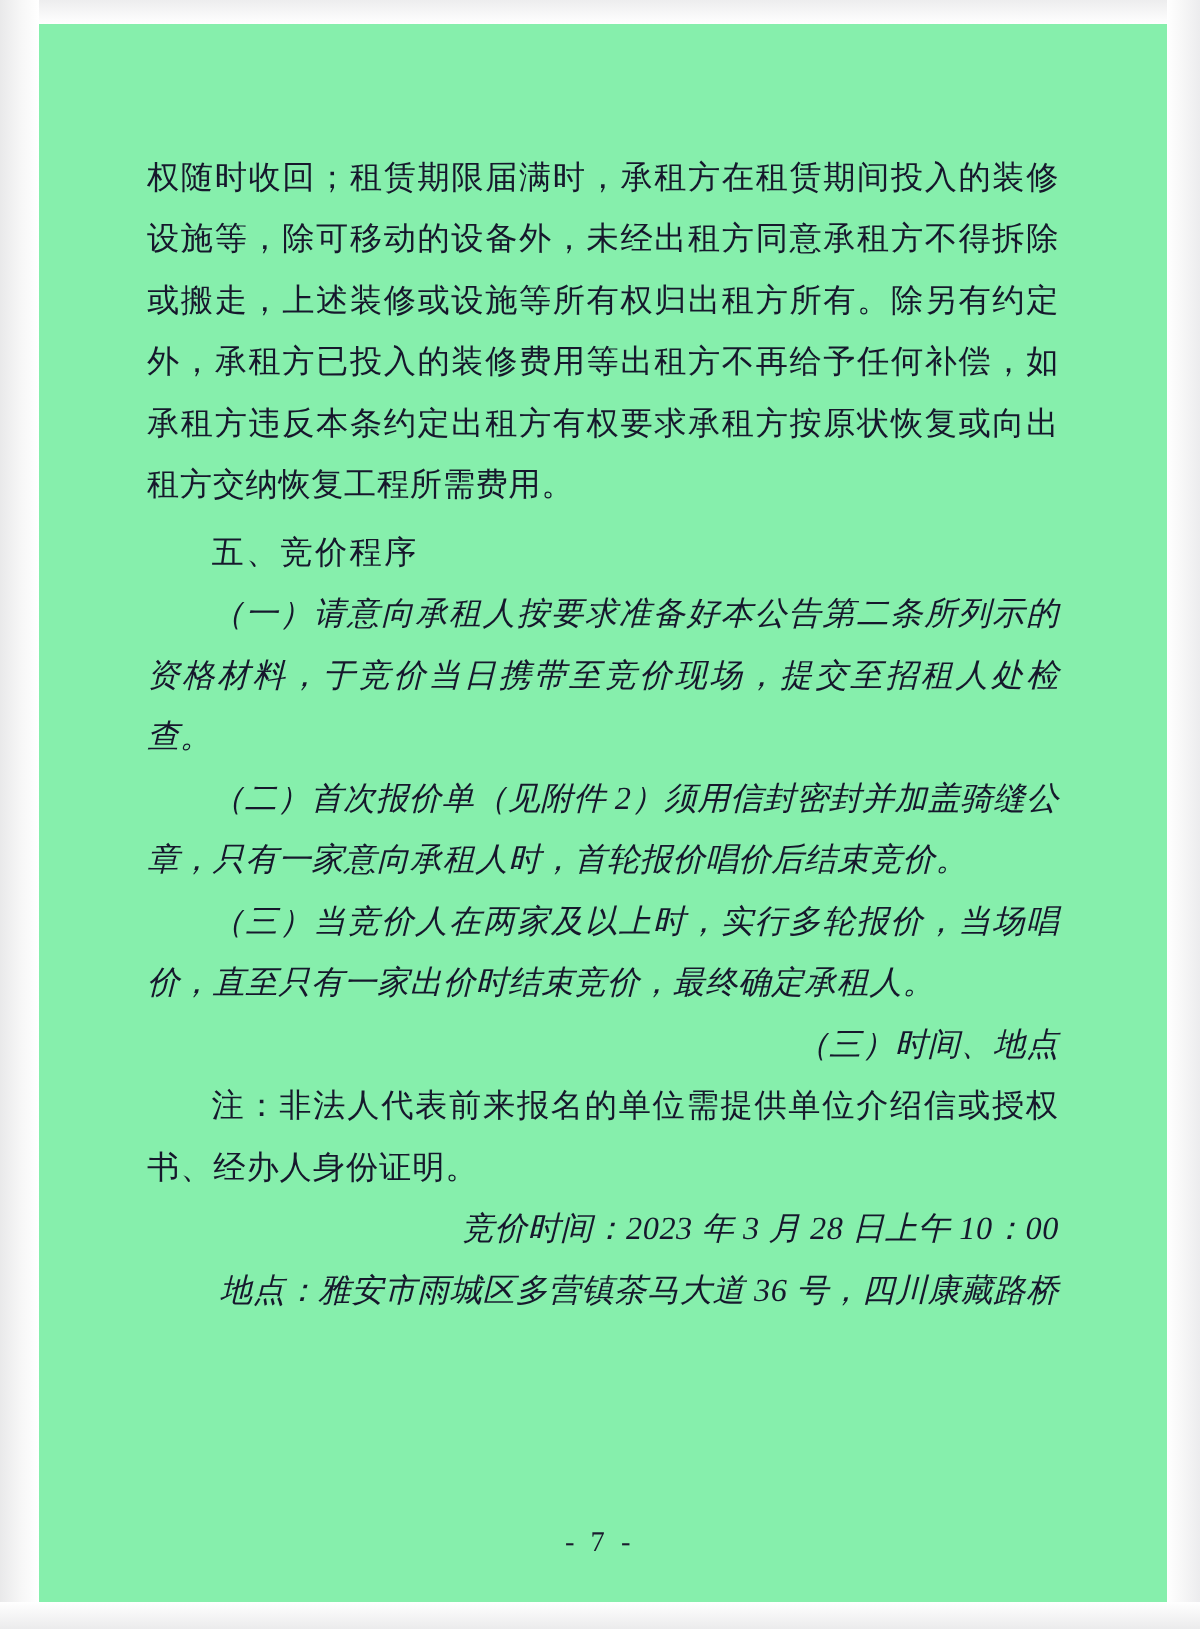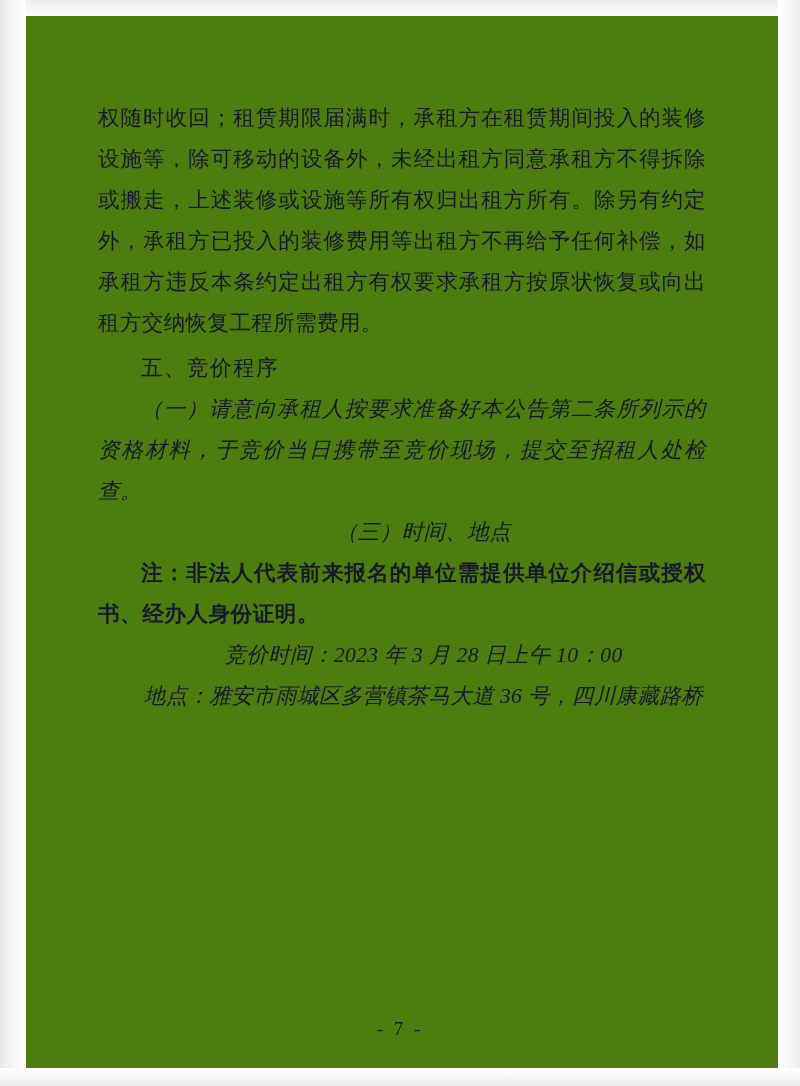--- a/index.html
+++ b/index.html
@@ -14,21 +14,21 @@
     color: #1b1b2e;
     position: relative;
     overflow: hidden;
   }
   .page {
     position: absolute;
     left: 0;
     top: 0;
     width: 800px;
     height: 1086px;
-    background: #4d7c0f;
+    background: #86efac;
     box-sizing: border-box;
   }
   
   .edge-left {
     position: absolute;
     left: 0; top: 0;
     width: 26px; height: 1086px;
     background: linear-gradient(to right, #e9e9ea 0%, #f7f7f7 55%, #ffffff 100%);
   }
   .edge-right {
@@ -64,30 +64,30 @@
     letter-spacing: 0.4px;
     text-align: justify;
     text-justify: inter-ideograph;
     color: #16182c;
   }
   p.indent {
     text-indent: 43px;
     font-style: italic;
   }
   p.tight {
-    text-align: center;
+    text-align: right;
   }
   .section-head {
     font-weight: normal;
     text-indent: 43px;
     margin-top: 4px;
     letter-spacing: 1.5px;
   }
   .note {
-    font-weight: bold;
+    font-weight: normal;
     text-indent: 43px;
     letter-spacing: 0.6px;
   }
   .block {
     margin-top: 2px;
   }
   .footer {
     position: absolute;
     left: 0;
     top: 1018px;
@@ -107,20 +107,22 @@
 <div class="page">
   <div class="edge-top"></div>
   <div class="edge-left"></div>
   <div class="edge-right"></div>
   <div class="edge-bottom"></div>
 
   <div class="content">
     <p class="block">权随时收回；租赁期限届满时，承租方在租赁期间投入的装修设施等，除可移动的设备外，未经出租方同意承租方不得拆除或搬走，上述装修或设施等所有权归出租方所有。除另有约定外，承租方已投入的装修费用等出租方不再给予任何补偿，如承租方违反本条约定出租方有权要求承租方按原状恢复或向出租方交纳恢复工程所需费用。</p>
     <p class="section-head">五、竞价程序</p>
     <p class="indent">（一）请意向承租人按要求准备好本公告第二条所列示的资格材料，于竞价当日携带至竞价现场，提交至招租人处检查。</p>
+    <p class="indent">（二）首次报价单（见附件 2）须用信封密封并加盖骑缝公章，只有一家意向承租人时，首轮报价唱价后结束竞价。</p>
+    <p class="indent">（三）当竞价人在两家及以上时，实行多轮报价，当场唱价，直至只有一家出价时结束竞价，最终确定承租人。</p>
     <p class="indent tight">（三）时间、地点</p>
     <p class="note">注：非法人代表前来报名的单位需提供单位介绍信或授权书、经办人身份证明。</p>
     <p class="indent tight">竞价时间：2023 年 3 月 28 日上午 10：00</p>
     <p class="indent tight">地点：雅安市雨城区多营镇茶马大道 36 号，四川康藏路桥</p>
   </div>
 
   <div class="footer">
     <span class="pg">- 7 -</span>
   </div>
 </div>

